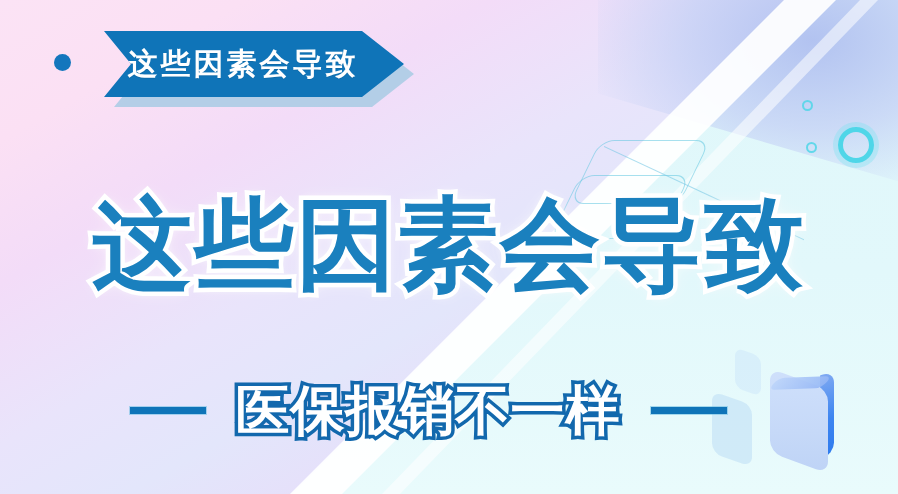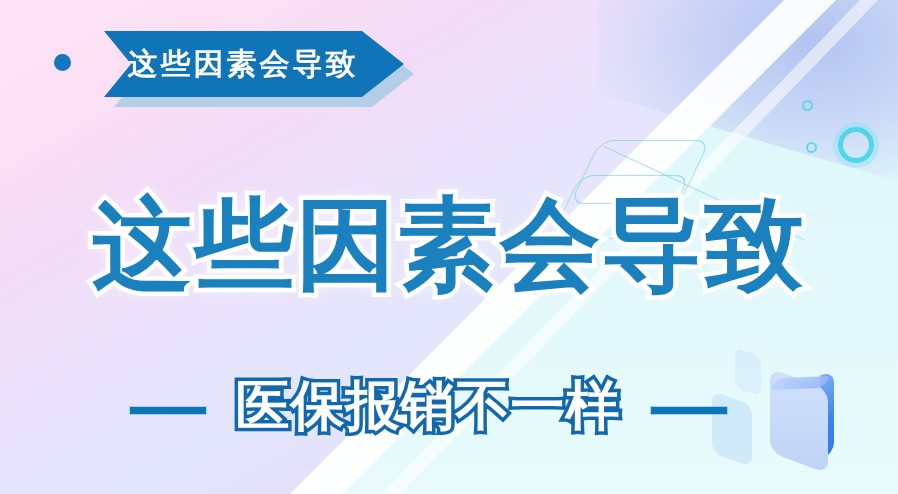--- a/index.html
+++ b/index.html
@@ -237,21 +237,20 @@
   .subrow {
     position: absolute;
     left: 0;
     top: 372px;
     width: 856px;
     height: 76px;
     display: flex;
     align-items: center;
     justify-content: center;
     gap: 30px;
-    font-family: Liberation Mono, monospace;
   }
   .dash {
     width: 76px;
     height: 7px;
     background: #0f74b8;
     flex: 0 0 auto;
     box-shadow: 0 0 0 1px rgba(110,190,225,.55);
   }
   .subtitle {
     font-size: 54px;

